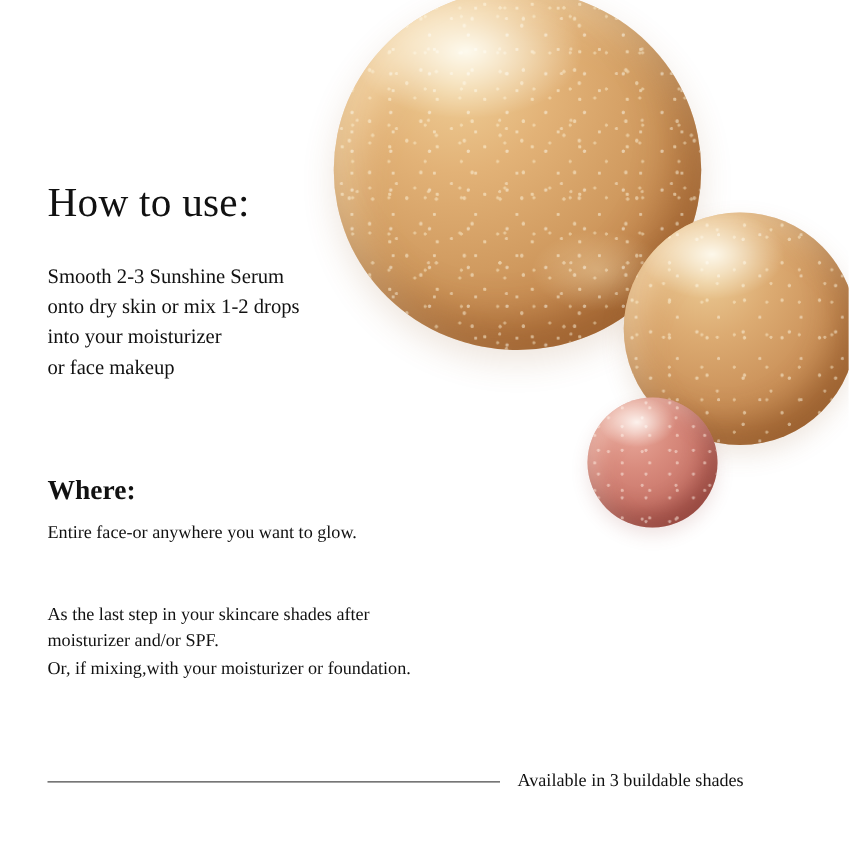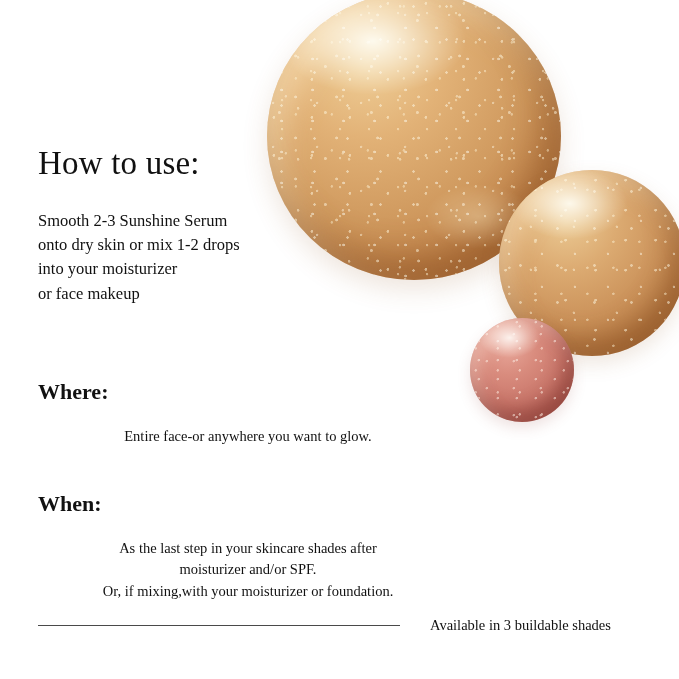--- a/index.html
+++ b/index.html
@@ -153,34 +153,33 @@
     font-size: 22px;
     font-weight: 700;
     margin: 0;
     line-height: 1.1;
   }
   .section-where { margin-top: 74px; }
   .section-when  { margin-top: 44px; }
   .para-sub {
     font-size: 14.5px;
     line-height: 1.5;
-    margin: 22px 0 0 0;
+    margin: 12px 0 0 0;
     white-space: pre-line;
-    text-align: center;
   }
 
   
   .footer {
     position: absolute;
     left: 38px;
     right: 38px;
     top: 618px;
     display: flex;
     align-items: center;
-    gap: 30px;
+    gap: 14px;
   }
   .footer-rule {
     flex: 0 0 362px;
     height: 1px;
     background: #4a4a4a;
   }
   .footer-note {
     font-size: 14.5px;
     line-height: 1;
     white-space: nowrap;
@@ -213,21 +212,20 @@
 onto dry skin or mix 1-2 drops
 into your moisturizer
 or face makeup</p>
 
     <div class="section-where">
       <h2 class="heading-sub">Where:</h2>
       <p class="para-sub">Entire face-or anywhere you want to glow.</p>
     </div>
 
     <div class="section-when">
-      <h2 class="heading-sub">When:</h2>
       <p class="para-sub">As the last step in your skincare shades after
 moisturizer and/or SPF.
 Or, if mixing,with your moisturizer or foundation.</p>
     </div>
 
   </div>
 
   <div class="footer">
     <div class="footer-rule"></div>
     <div class="footer-note">Available in 3 buildable shades</div>

